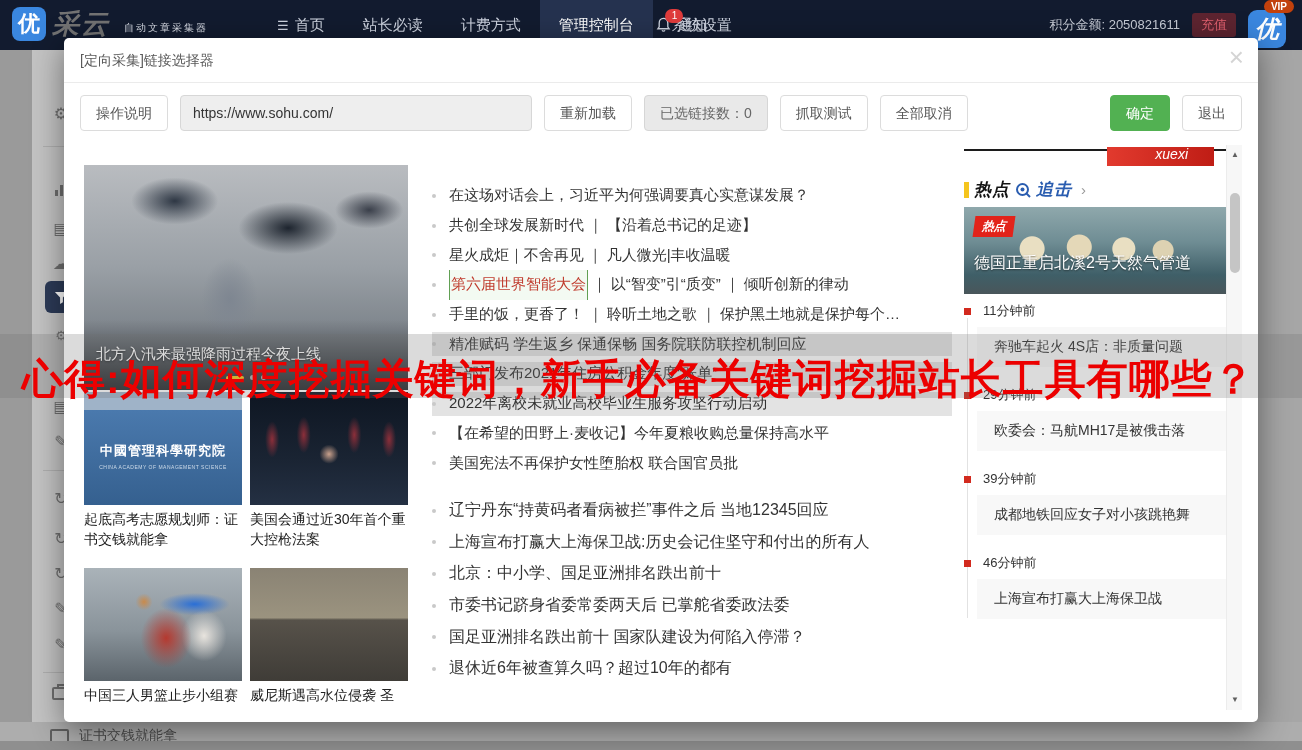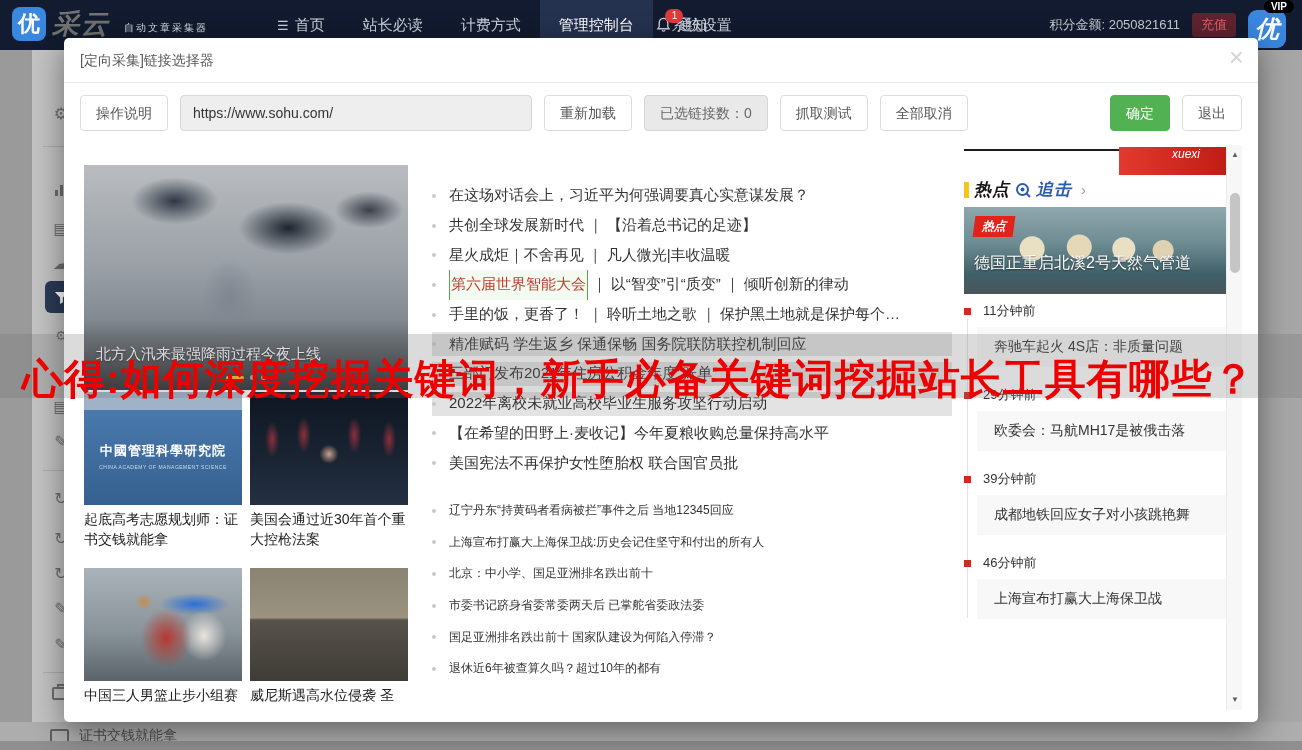--- a/index.html
+++ b/index.html
@@ -16,21 +16,21 @@
   .nav-item{display:flex;align-items:center;padding:0 19px;color:#cdd3df;font-size:15px;cursor:pointer;}
   .nav-item .mico{margin-right:6px;font-size:13px;}
   .nav-item.active{background:#25324f;color:#fff;}
   .nav-right{position:absolute;right:8px;top:0;height:50px;display:flex;align-items:center;gap:12px;}
   .bell-wrap{position:relative;display:flex;align-items:center;gap:6px;color:#cdd3df;font-size:15px;margin-right:330px;cursor:pointer;}
   .badge{position:absolute;top:-7px;left:9px;background:#e03b3b;color:#fff;font-size:10px;min-width:14px;height:14px;
          border-radius:8px;text-align:center;line-height:14px;padding:0 2px;}
   .credit{color:#c7ccd6;font-size:13px;}
   .recharge{background:#5d2430;color:#e0606e;font-size:13px;padding:3px 9px;border-radius:3px;cursor:pointer;}
   .vip-wrap{position:relative;width:46px;height:50px;}
-  .vip-pill{position:absolute;top:0;right:0;background:#000000;color:#fff;font-size:10px;font-weight:bold;
+  .vip-pill{position:absolute;top:0;right:0;background:#c2410c;color:#fff;font-size:10px;font-weight:bold;
             padding:1px 7px;border-radius:8px;z-index:2;}
   .vip-logo{position:absolute;left:0;top:10px;width:38px;height:38px;background:#3a87e0;border-radius:9px;
             color:#fff;font-size:24px;font-weight:bold;font-style:italic;text-align:center;line-height:38px;}
 
   
   .dim{position:absolute;top:50px;left:0;width:1302px;height:700px;background:#a6a6a6;z-index:1;}
   .left-margin{position:absolute;left:0;top:0;width:32px;height:100%;background:#9a9a9a;}
   .side-strip{position:absolute;left:32px;top:0;width:58px;height:100%;background:#c3c3c3;}
   .sico{position:absolute;left:0;width:58px;text-align:center;color:#6e6e6e;font-size:16px;}
   .sdiv{position:absolute;left:11px;width:36px;border-top:1px solid #aeaeae;}
@@ -99,30 +99,30 @@
       radial-gradient(ellipse 30px 34px at 76% 60%, #e8e4de 0%, rgba(232,228,222,0) 75%),
       radial-gradient(ellipse 50px 16px at 70% 32%, #2a6fd6 0%, rgba(42,111,214,0) 70%),
       linear-gradient(180deg,#aab3b9 0%,#8a949b 55%,#5b646b 100%);}
   .img-venice{background:linear-gradient(180deg,#8a8374 0%,#9b937f 44%,#57524a 46%,#3f3c37 100%);}
 
   
   .midcol{position:absolute;left:352px;top:0;width:520px;height:565px;}
   .ngroup{position:absolute;left:0;width:520px;}
   .nrow{display:flex;align-items:center;overflow:hidden;white-space:nowrap;cursor:pointer;box-sizing:border-box;}
   .g1 .nrow{height:29.7px;font-size:15px;color:#333;}
-  .g2 .nrow{height:31.6px;font-size:12px;color:#333;}
+  .g2 .nrow{height:31.6px;font-size:16px;color:#333;}
   .dot{flex:0 0 4px;width:4px;height:4px;border-radius:50%;background:#c9c9c9;margin-right:13px;}
   .shaded{background:#e3e3e3;border-top:3px solid #fff;border-bottom:3px solid #fff;}
   .hl{color:#c03c2e;border:1px solid #61a053;background:rgba(190,225,185,.18);padding:13px 1px;margin-right:4px;}
 
   
   .rightcol{position:absolute;left:884px;top:0;width:262px;height:565px;}
   .topline{position:absolute;left:0;top:4px;width:262px;border-top:2px solid #1c1c1c;}
-  .banner-frag{position:absolute;right:0;top:2px;width:107px;height:28px;background:linear-gradient(90deg,#e23a2e,#bf1d15);
-               color:#fff;font-size:12px;font-style:italic;text-align:right;line-height:14px;padding-right:26px;box-sizing:border-box;}
+  .banner-frag{position:absolute;right:12px;top:2px;width:107px;height:19px;background:linear-gradient(90deg,#e23a2e,#bf1d15);
+               color:#fff;font-size:14px;font-style:italic;text-align:right;line-height:14px;padding-right:26px;box-sizing:border-box;}
   .hs-head{position:absolute;left:0;top:33px;display:flex;align-items:center;gap:5px;cursor:pointer;}
   .hs-bar{width:5px;height:16px;background:#f5c51e;}
   .hs-black{font-size:17px;font-weight:bold;font-style:italic;color:#141414;letter-spacing:1px;}
   .hs-blue{font-size:17px;font-weight:bold;font-style:italic;color:#2a5db0;letter-spacing:1px;}
   .hs-arrow{font-size:15px;color:#999;margin-left:4px;}
   .feature{position:absolute;left:0;top:62px;width:262px;height:87px;cursor:pointer;
     background:
       radial-gradient(circle 15px at 26% 48%, #e9dfc2 0 12px, rgba(233,223,194,0) 13px),
       radial-gradient(circle 15px at 44% 46%, #e4d8b8 0 12px, rgba(228,216,184,0) 13px),
       radial-gradient(circle 14px at 61% 48%, #e9dfc2 0 11px, rgba(233,223,194,0) 12px),

